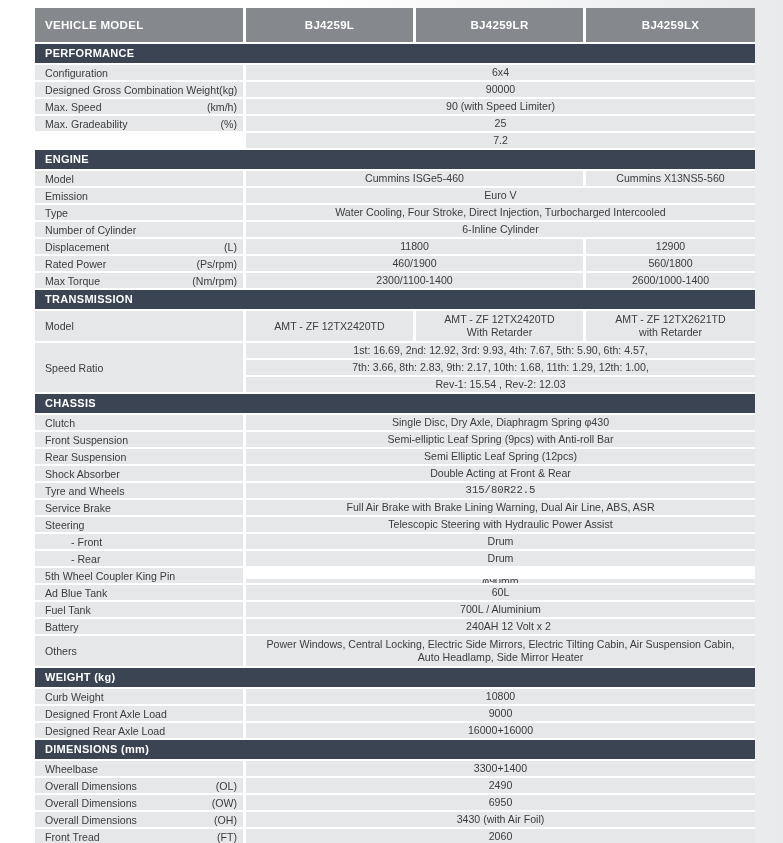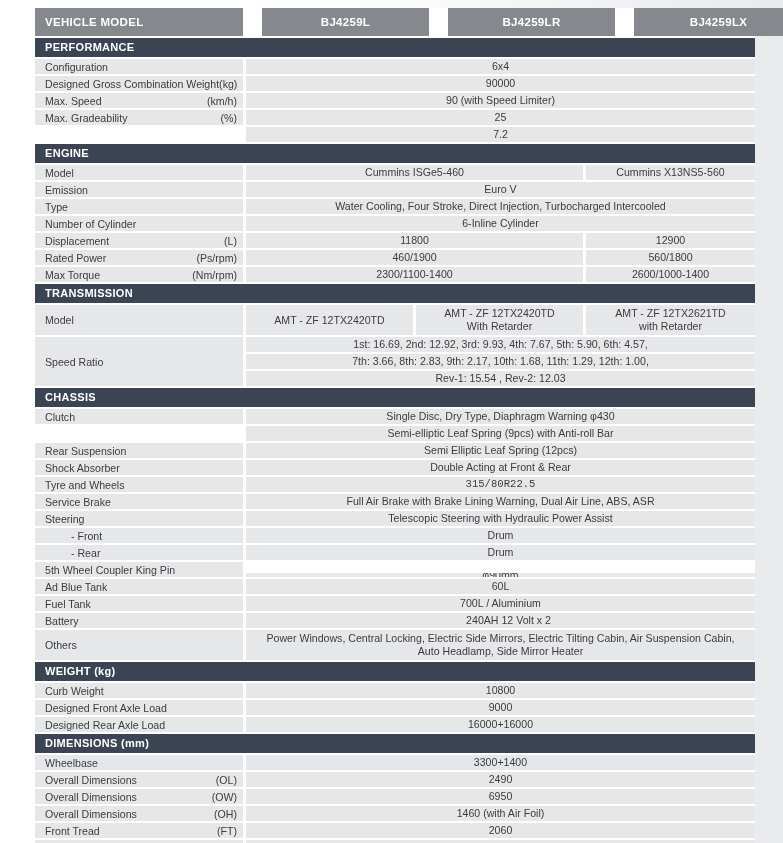--- a/index.html
+++ b/index.html
@@ -13,22 +13,22 @@
     width: 720px;
     background: #ffffff;
     display: flex;
     flex-direction: column;
     gap: 2px;
   }
   
   .header-row {
     display: grid;
     grid-template-columns: 208px 167px 167px 169px;
-    column-gap: 19px;
-    height: 28px;
+    column-gap: 3px;
+    height: 34px;
   }
   .header-cell {
     background: var(--gray-header);
     color: #ffffff;
     font-weight: bold;
     font-size: 11.5px;
     letter-spacing: 0.3px;
     display: flex;
     align-items: center;
     justify-content: center;
@@ -225,24 +225,27 @@
         <div class="cell value-cell" style="grid-area: 1 / 2 / auto / -1;">1st: 16.69, 2nd: 12.92, 3rd: 9.93, 4th: 7.67, 5th: 5.90,  6th: 4.57,</div>
         <div class="cell value-cell" style="grid-area: 2 / 2 / auto / -1;">7th: 3.66, 8th: 2.83, 9th: 2.17, 10th: 1.68, 11th: 1.29, 12th: 1.00,</div>
         <div class="cell value-cell" style="grid-area: 3 / 2 / auto / -1;">Rev-1: 15.54 , Rev-2: 12.03</div>
       </div>
       <div class="section-bar">CHASSIS</div>
       <div class="row">
         <div class="cell label-cell">
           <div class="" style="display: inline;">Clutch</div>
         </div>
         <div class="cell value-cell" style="grid-column: 2 / span 3;">
-          <div class="">Single Disc, Dry Type, Diaphragm Warning φ430</div>
-        </div>
-      </div>
-      <div class="row">
+          <div class="">Single Disc, Dry Axle, Diaphragm Spring φ430</div>
+        </div>
+      </div>
+      <div class="row">
+        <div class="cell label-cell">
+          <div class="" style="display: inline;">Front Suspension</div>
+        </div>
         <div class="cell value-cell" style="grid-column: 2 / span 3;">
           <div class="">Semi-elliptic Leaf Spring (9pcs) with Anti-roll Bar</div>
         </div>
       </div>
       <div class="row">
         <div class="cell label-cell">
           <div class="" style="display: inline;">Rear Suspension</div>
         </div>
         <div class="cell value-cell" style="grid-column: 2 / span 3;">
           <div class="">Semi Elliptic Leaf Spring (12pcs)</div>
@@ -388,21 +391,21 @@
         <div class="cell value-cell" style="grid-column: 2 / span 3;">
           <div class="">6950</div>
         </div>
       </div>
       <div class="row">
         <div class="cell label-cell">
           <div class="" style="display: inline;">Overall Dimensions</div>
           <div class="" style="display: inline;">(OH)</div>
         </div>
         <div class="cell value-cell" style="grid-column: 2 / span 3;">
-          <div class="">1460 (with Air Foil)</div>
+          <div class="">3430 (with Air Foil)</div>
         </div>
       </div>
       <div class="row">
         <div class="cell label-cell">
           <div class="" style="display: inline;">Front Tread</div>
           <div class="" style="display: inline;">(FT)</div>
         </div>
         <div class="cell value-cell" style="grid-column: 2 / span 3;">
           <div class="">2060</div>
         </div>

